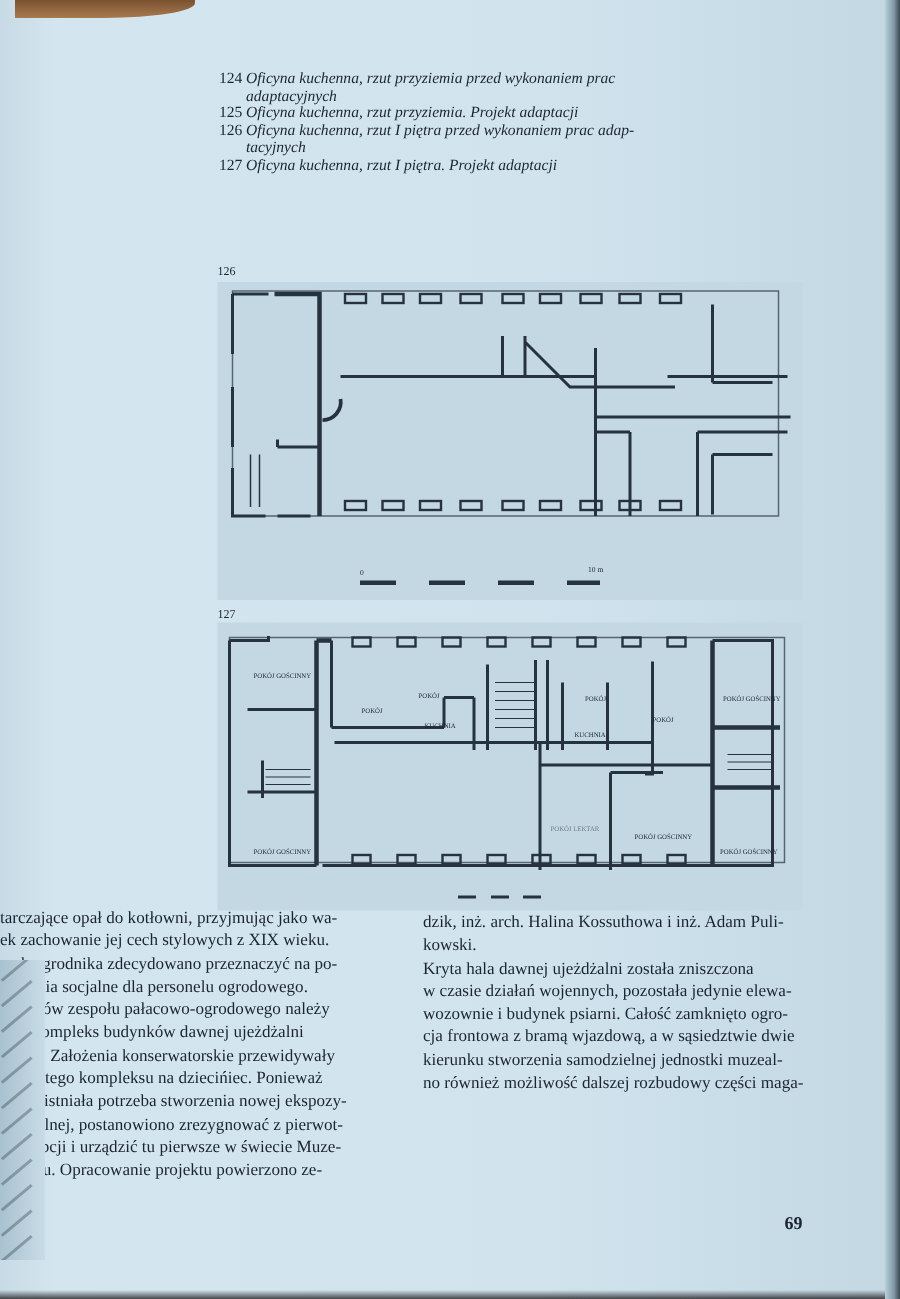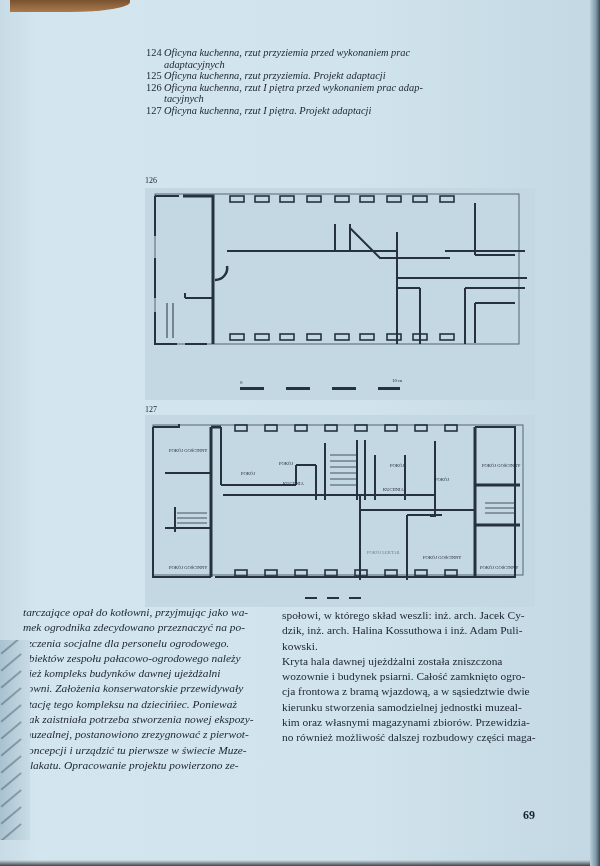--- a/index.html
+++ b/index.html
@@ -52,21 +52,21 @@
   .fig {
     position: absolute; background: #c4d8e3;
   }
   .fig svg { display: block; }
 
   .col {
     position: absolute; font-size: 11.4px; line-height: 15.3px;
     text-align: justify;
   }
   .col p { margin: 0; }
-  .col-left { left: 23px; top: 605px; width: 245px; font-style: italic; }
+  .col-left { left: 0; top: 605px; width: 245px; }
   .col-right { left: 282px; top: 608px; width: 254px; }
   .page-number {
     position: absolute; left: 523px; top: 808px; font-size: 12px; font-weight: bold; text-align: right;
   }
 </style>
 </head>
 <body>
 
 <div class="page">
   <div class="top-strip"></div>
@@ -179,41 +179,41 @@
     <div class="room" style="position:absolute;left:337px;top:48px;font-size:4.5px;">POKÓJ GOŚCINNY</div>
     <div class="room" style="position:absolute;left:24px;top:150px;font-size:4.5px;">POKÓJ GOŚCINNY</div>
     <div class="room" style="position:absolute;left:222px;top:135px;font-size:4.5px;color:#6c7d8a;">POKÓJ LEKTAR</div>
     <div class="room" style="position:absolute;left:278px;top:140px;font-size:4.5px;">POKÓJ GOŚCINNY</div>
     <div class="room" style="position:absolute;left:335px;top:150px;font-size:4.5px;">POKÓJ GOŚCINNY</div>
     <div style="position:absolute;left:160px;top:182px;width:58px;height:2px;background:repeating-linear-gradient(90deg,#26323e 0 12px,transparent 12px 22px);"></div>
   </div>
 
   <div class="col col-left">
     <p>tarczające opał do kotłowni, przyjmując jako wa-</p>
+    <p>ek zachowanie jej cech stylowych z XIX wieku.</p>
     <p>mek ogrodnika zdecydowano przeznaczyć na po-</p>
     <p>szczenia socjalne dla personelu ogrodowego.</p>
     <p>obiektów zespołu pałacowo-ogrodowego należy</p>
     <p>nież kompleks budynków dawnej ujeżdżalni</p>
     <p>zowni. Założenia konserwatorskie przewidywały</p>
     <p>ptację tego kompleksu na dziecińiec. Ponieważ</p>
     <p>nak zaistniała potrzeba stworzenia nowej ekspozy-</p>
     <p>muzealnej, postanowiono zrezygnować z pierwot-</p>
     <p>koncepcji i urządzić tu pierwsze w świecie Muze-</p>
     <p>Plakatu. Opracowanie projektu powierzono ze-</p>
   </div>
 
   <div class="col col-right">
-    <p>społowi, w którego skład weszli: inż. arch. Jacek Cy-</p>
     <p>dzik, inż. arch. Halina Kossuthowa i inż. Adam Puli-</p>
     <p>kowski.</p>
     <p>Kryta hala dawnej ujeżdżalni została zniszczona</p>
+    <p>w czasie działań wojennych, pozostała jedynie elewa-</p>
     <p>wozownie i budynek psiarni. Całość zamknięto ogro-</p>
     <p>cja frontowa z bramą wjazdową, a w sąsiedztwie dwie</p>
     <p>kierunku stworzenia samodzielnej jednostki muzeal-</p>
-    <p>kim oraz własnymi magazynami zbiorów. Przewidzia-</p>
     <p>no również możliwość dalszej rozbudowy części maga-</p>
   </div>
 
   <div class="page-number">69</div>
 
   <div class="left-curl">
     <span></span>
       <span></span>
       <span></span>
       <span></span>

